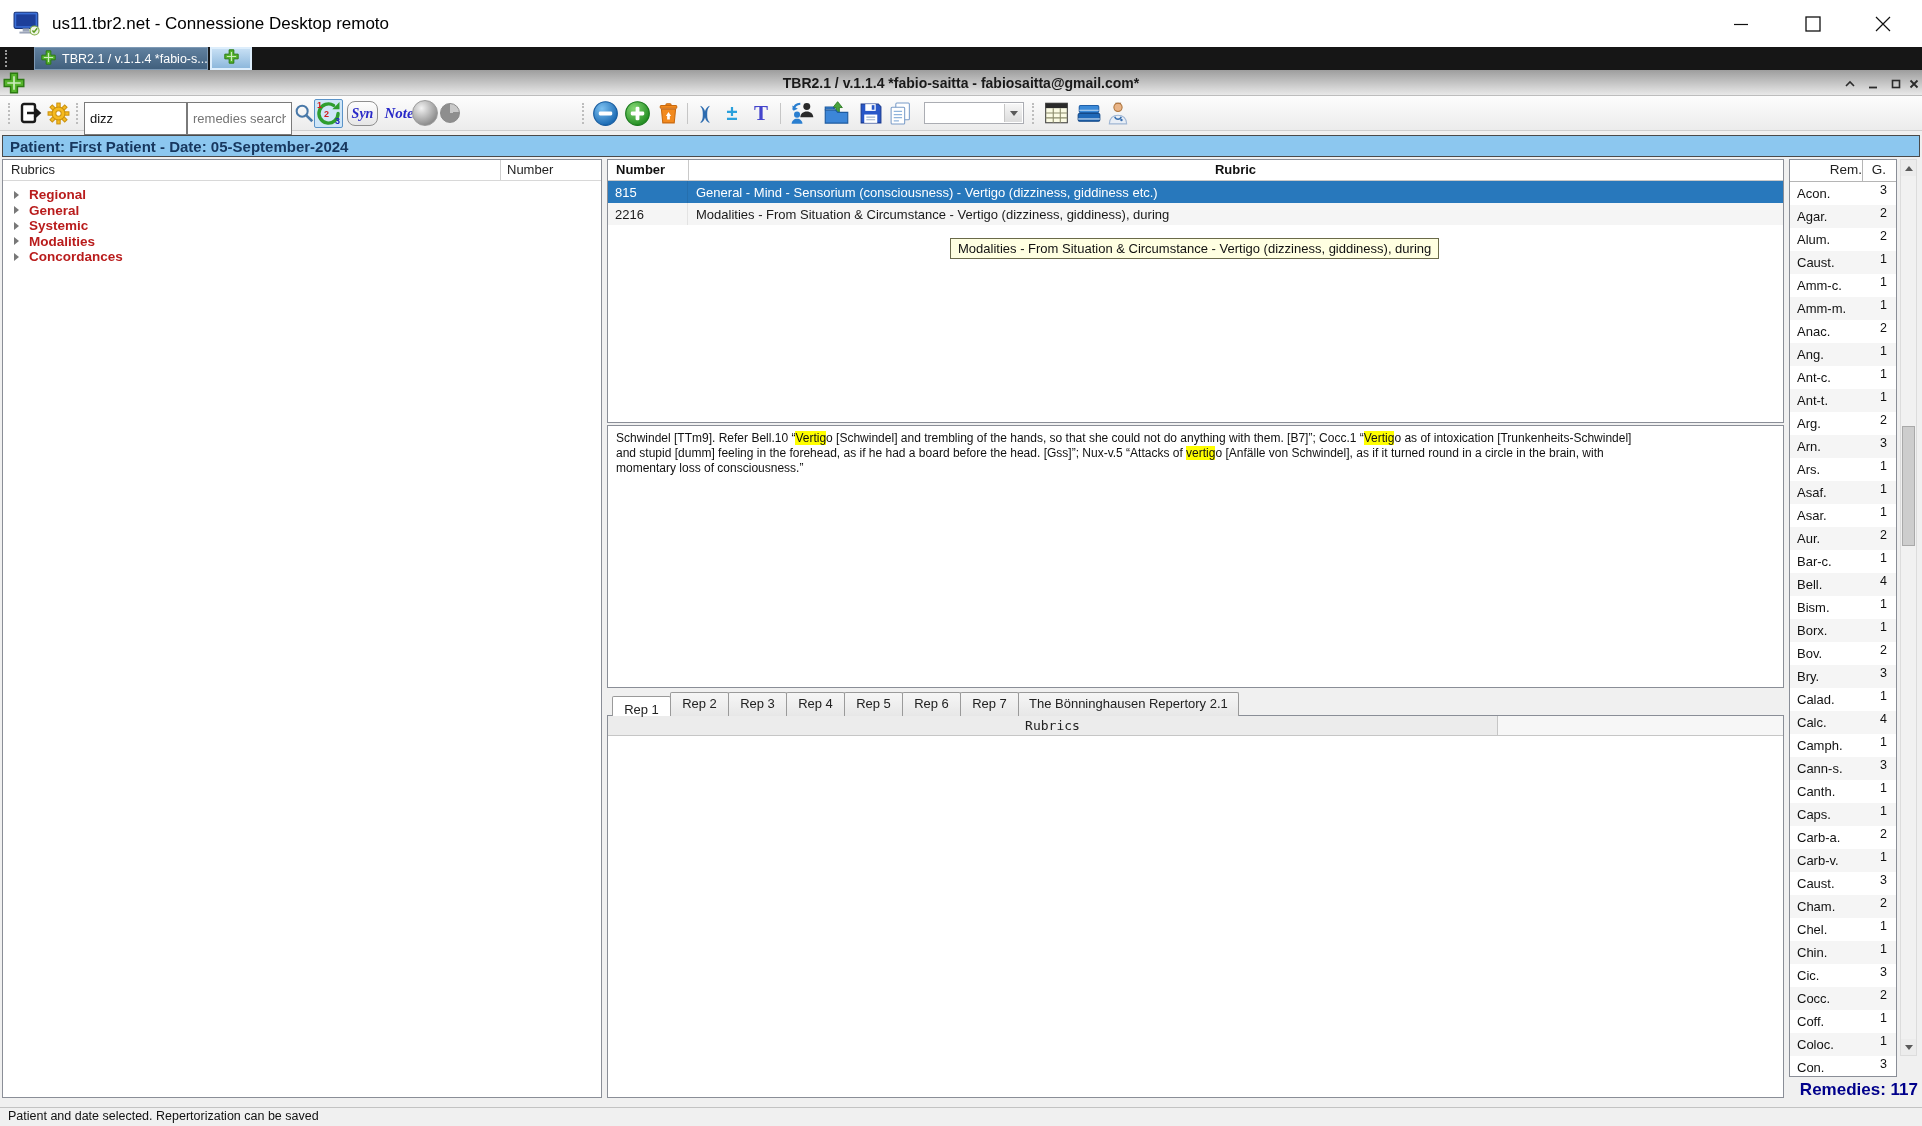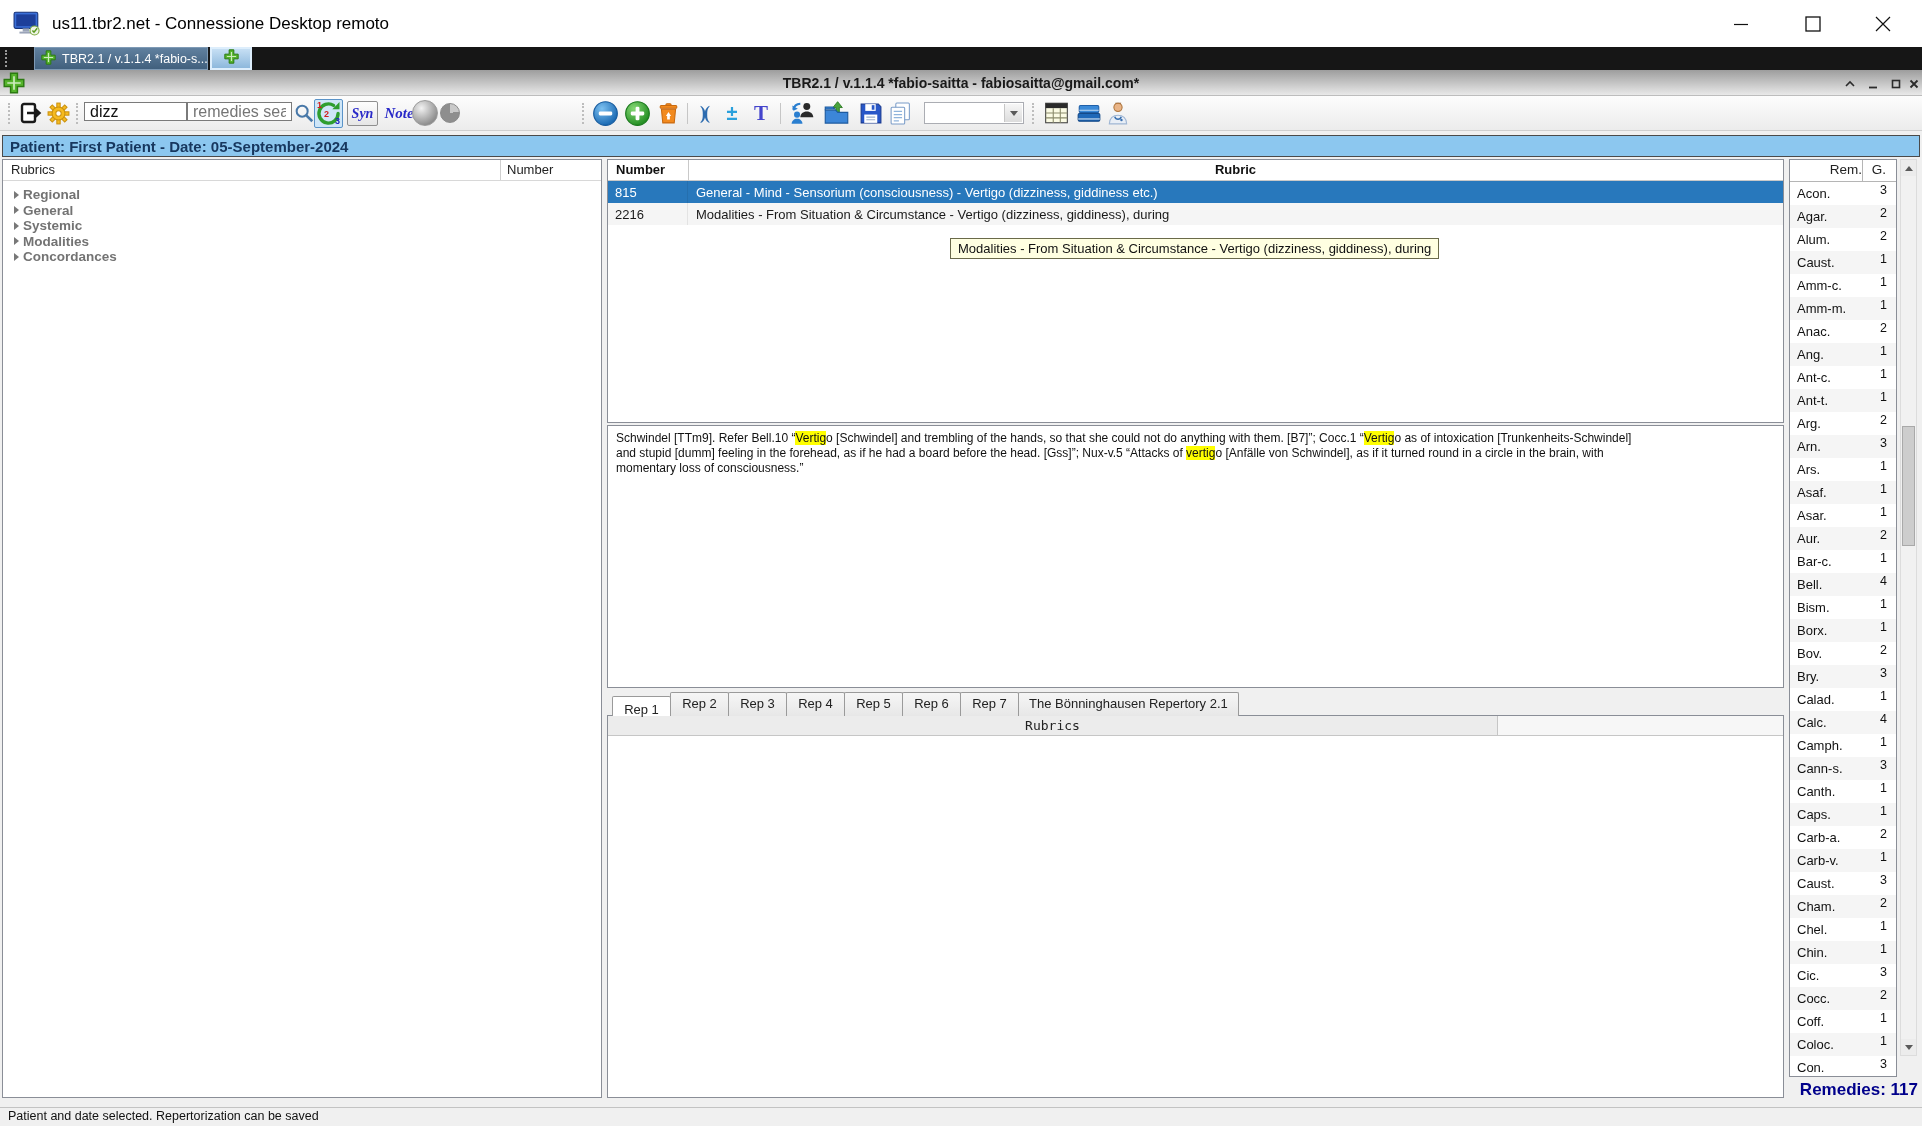--- a/index.html
+++ b/index.html
@@ -31,27 +31,27 @@
              font-weight:bold;font-size:14px;color:#1a1a1a;}
   .app-ctrl{position:absolute;top:76px;width:17px;height:15px;display:flex;align-items:center;justify-content:center;}
   .ac1{left:1841px}.ac2{left:1864px}.ac3{left:1887px}.ac4{left:1905px}
 
   
   .toolbar{position:absolute;left:0;top:96px;width:1922px;height:35px;
            background:linear-gradient(#fdfdfd,#ececec);border-bottom:1px solid #cfcfcf;box-sizing:border-box;}
   .ti{position:absolute;top:4px;height:26px;display:flex;align-items:center;justify-content:center;}
   .tgrip{position:absolute;top:7px;width:2px;height:21px;border-left:2px dotted #bdbdbd;}
   .tsep{position:absolute;top:7px;width:1px;height:21px;background:#c6c6c6;}
-  .tb-input{position:absolute;top:6px;height:19px;box-sizing:border-box;border:1px solid #7a7a7a;
-            background:#fff;font-family:"Liberation Sans",sans-serif;font-size:16px;padding:0 5px;color:#111;}
+  .tb-input{position:absolute;top:6px;height:33px;box-sizing:border-box;border:1px solid #7a7a7a;
+            background:#fff;font-family:"Liberation Sans",sans-serif;font-size:13px;padding:0 5px;color:#111;}
   .btn123{position:absolute;left:314px;top:3px;width:29px;height:29px;box-sizing:border-box;
           background:#cfe6f8;border:1px solid #5a93c8;border-radius:2px;}
   .btn123 .dg{position:absolute;font-size:9px;font-weight:bold;line-height:9px;}
   .syn-btn{position:absolute;left:347px;top:5px;width:31px;height:25px;box-sizing:border-box;
-           background:linear-gradient(#fdfdfd,#e6e6e6);border:1px solid #8f8f8f;border-radius:2px;
+           background:linear-gradient(#fdfdfd,#e6e6e6);border:1px solid #8f8f8f;border-radius:8px;
            display:flex;align-items:center;justify-content:center;}
   .blue-italic{font-family:"Liberation Serif",serif;font-style:italic;font-weight:bold;color:#2929c8;font-size:15px;}
   .sphere{width:24px;height:24px;border-radius:50%;border:1px solid #9a9a9a;
           background:radial-gradient(circle at 35% 30%, #f2f2f2, #8c8c8c 75%);}
   .pie{width:18px;height:18px;border-radius:50%;border:1px solid #8a8a8a;
        background:conic-gradient(#c9c9c9 0 80deg,#8e8e8e 80deg 360deg);}
   .txticon{font-weight:bold;}
   .dd{position:absolute;left:924px;top:6px;width:100px;height:22px;box-sizing:border-box;
       background:#fff;border:1px solid #abadb3;}
   .dd-arrow{position:absolute;right:1px;top:1px;width:17px;height:18px;background:linear-gradient(#f6f6f6,#dcdcdc);
@@ -68,21 +68,21 @@
   .left-panel{position:absolute;left:2px;top:159px;width:600px;height:939px;box-sizing:border-box;
               background:#fff;border:1px solid #8a8e97;}
   .lp-header{position:relative;height:20px;border-bottom:1px solid #d8d8d8;font-size:13px;color:#222;}
   .lp-h1{position:absolute;left:8px;top:2px;}
   .lp-hdiv{position:absolute;left:497px;top:0;width:1px;height:20px;background:#cfcfcf;}
   .lp-h2{position:absolute;left:504px;top:2px;}
   .tree{padding-top:6px;}
   .tree-item{display:flex;align-items:center;height:15.5px;}
   .tree-arrow{margin-left:11px;width:0;height:0;border-left:5px solid #787878;
               border-top:4px solid transparent;border-bottom:4px solid transparent;}
-  .tree-label{margin-left:4px;font-weight:bold;font-size:13.5px;color:#737373;}
+  .tree-label{margin-left:10px;font-weight:bold;font-size:13.5px;color:#b91c1c;}
 
   
   .rubric-table{position:absolute;left:607px;top:159px;width:1177px;height:264px;box-sizing:border-box;
                 background:#fff;border:1px solid #8a8e97;}
   .rt-header{position:relative;height:20px;border-bottom:1px solid #c9c9c9;font-size:13px;font-weight:bold;color:#111;}
   .rt-hnum{position:absolute;left:8px;top:2px;}
   .rt-hdiv{position:absolute;left:80px;top:0;width:1px;height:20px;background:#c9c9c9;}
   .rt-hrub{position:absolute;left:80px;right:0;top:2px;text-align:center;}
   .rrow{position:relative;height:22px;display:flex;align-items:center;font-size:13px;color:#1a1a1a;background:#f5f5f5;}
   .rrow .num{width:80px;padding-left:7px;box-sizing:border-box;flex:none;border-right:1px solid rgba(0,0,0,0.07);height:100%;display:flex;align-items:center;}

